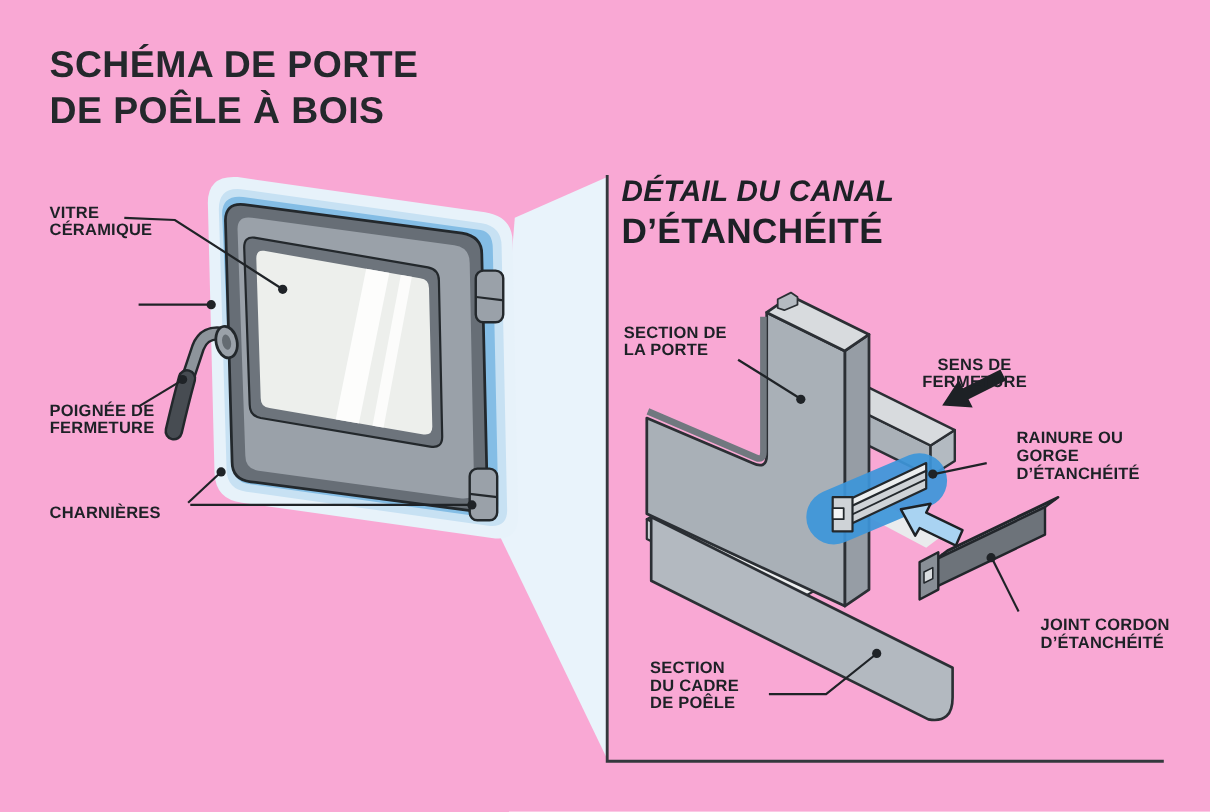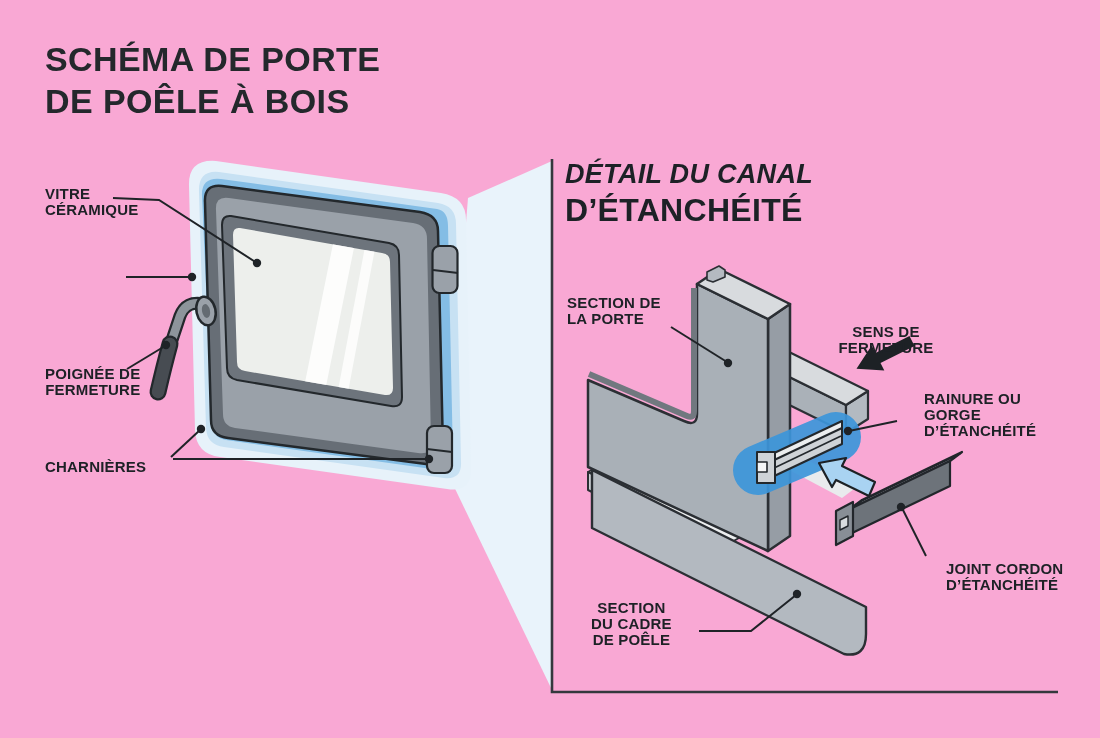--- a/index.html
+++ b/index.html
@@ -166,17 +166,17 @@
 
 <div class="lbl small-lbl" style="left:567px;top:295px;">SECTION DE
 LA PORTE</div>
 <div class="lbl small-lbl center" style="left:820px;top:296px;width:132px;margin-top:28px;">SENS DE
 FERMETURE</div>
 <div class="lbl small-lbl" style="left:900px;top:391px;margin-left:24px;">RAINURE OU
 GORGE
 D’ÉTANCHÉITÉ</div>
 <div class="lbl small-lbl" style="left:946px;top:561px;">JOINT CORDON
 D’ÉTANCHÉITÉ</div>
-<div class="lbl small-lbl" style="left:591px;top:600px;text-align:center;">SECTION
+<div class="lbl small-lbl" style="left:591px;top:600px;">SECTION
 DU CADRE
 DE POÊLE</div>
 
 </div>
 
 </body></html>

